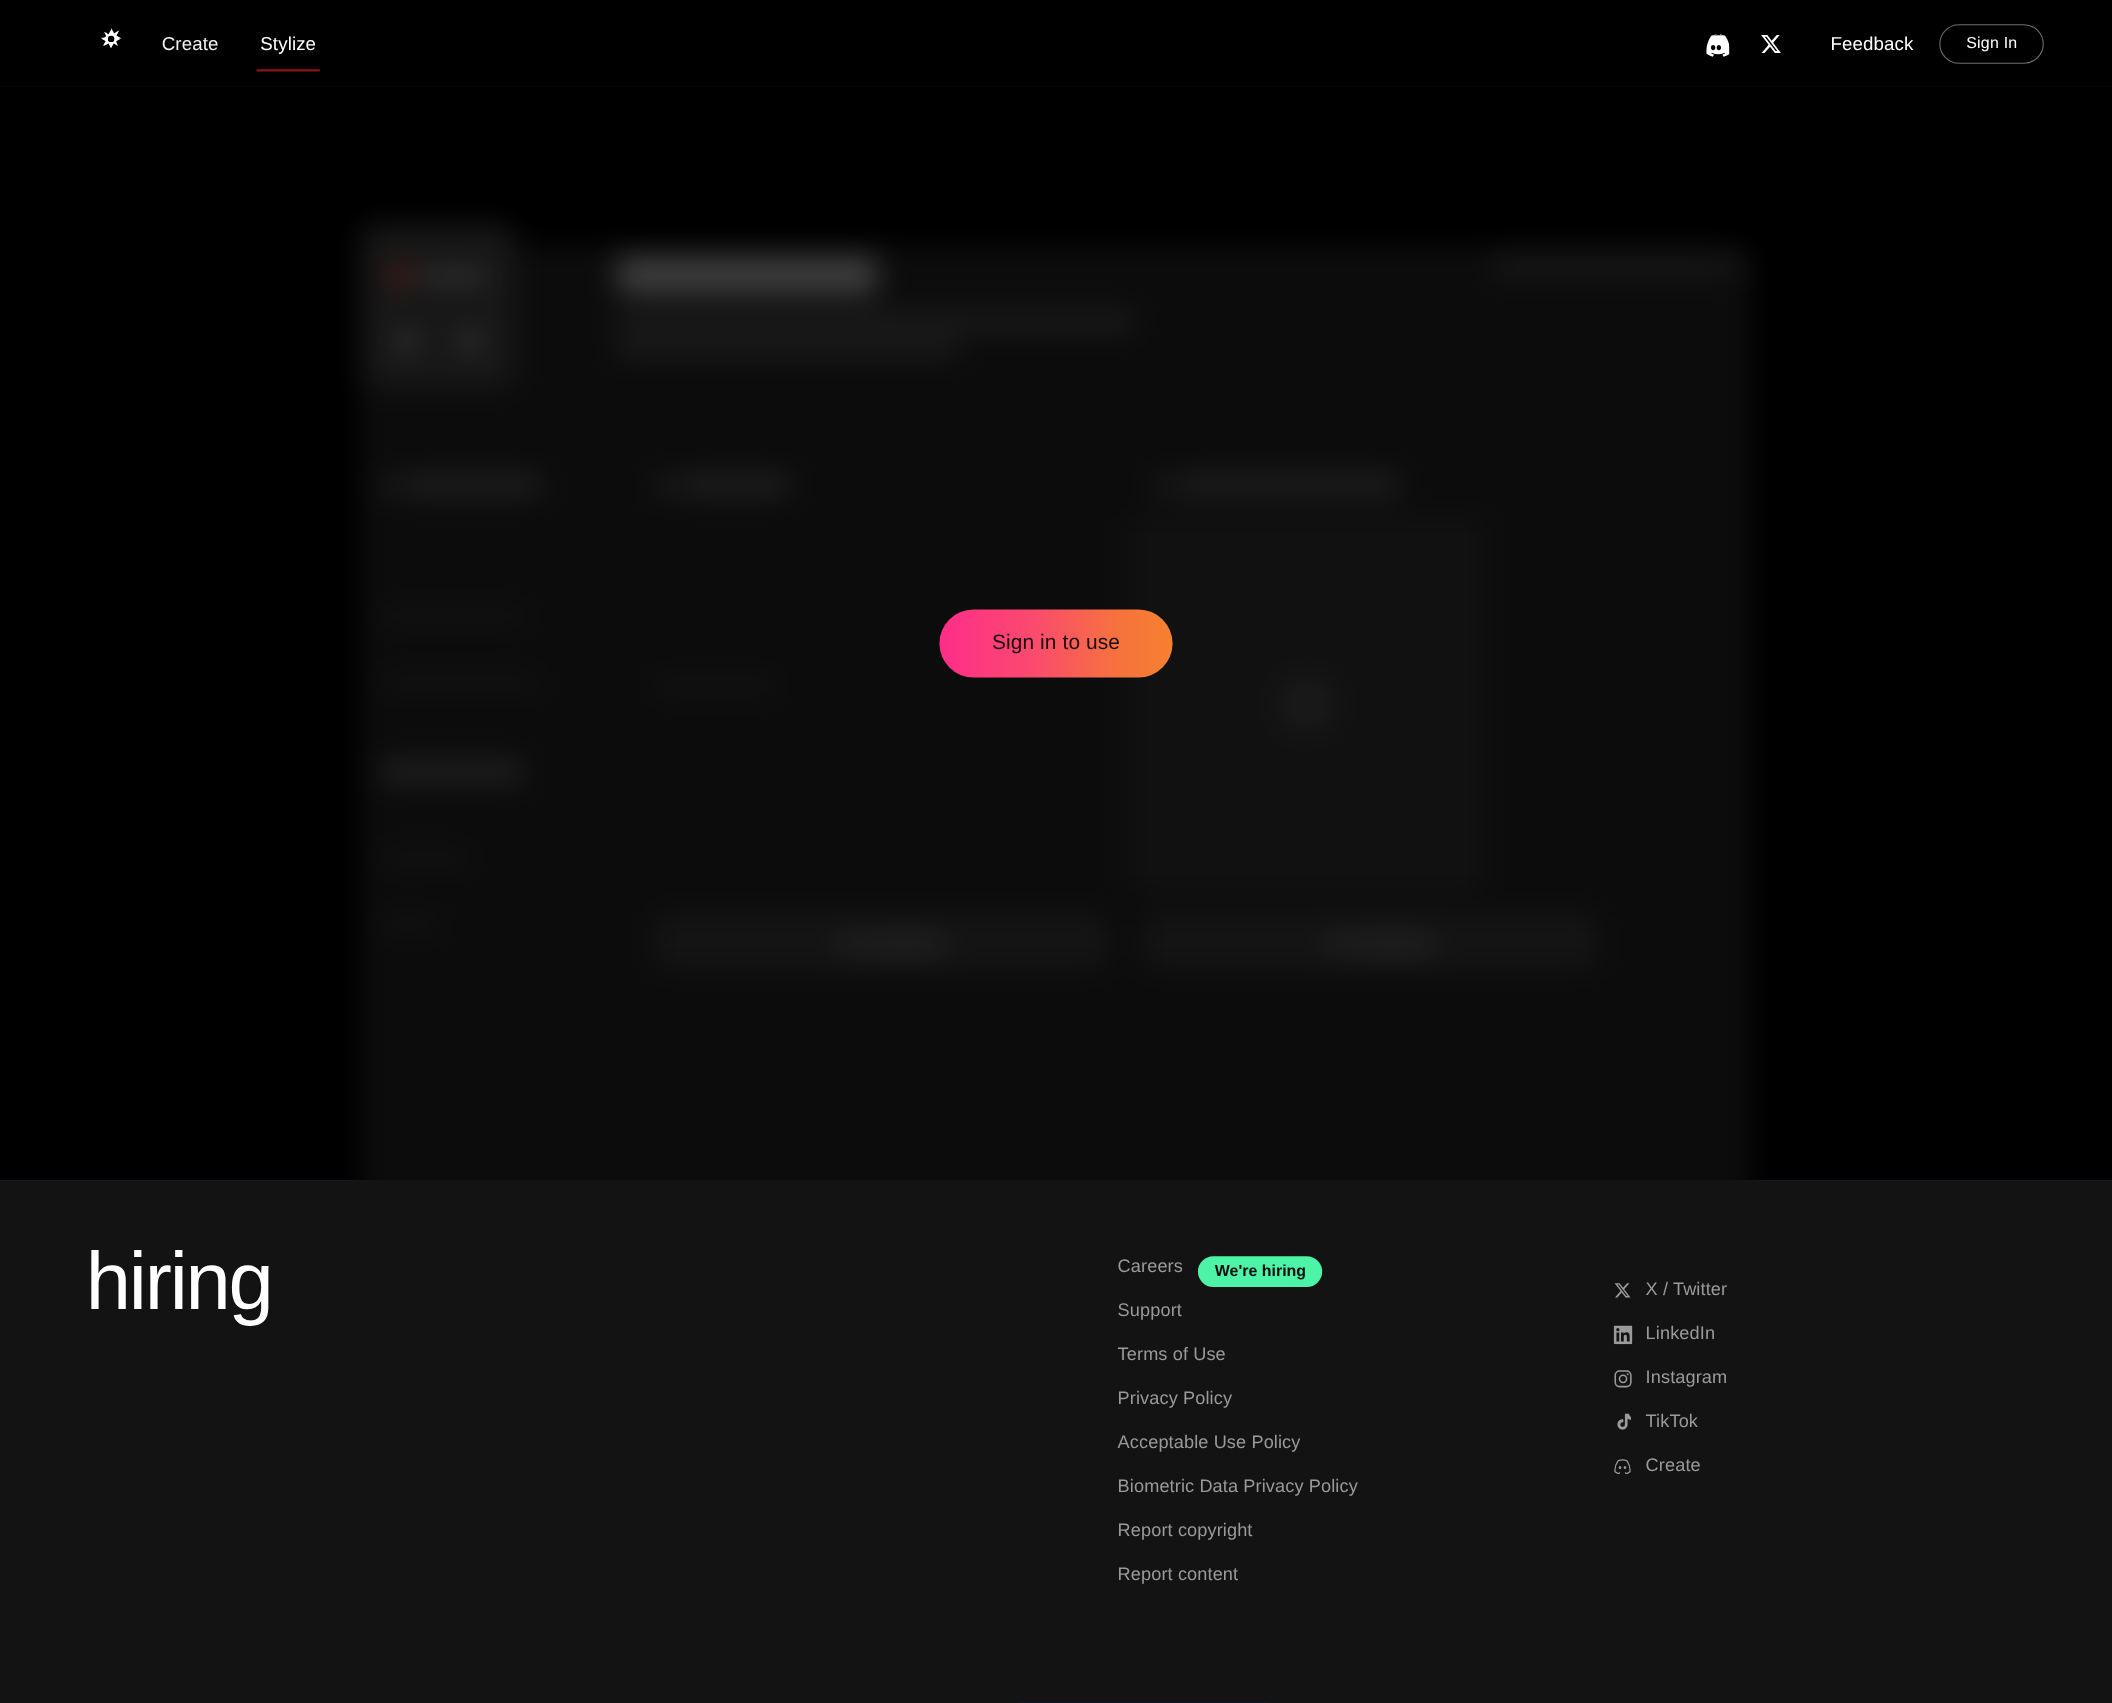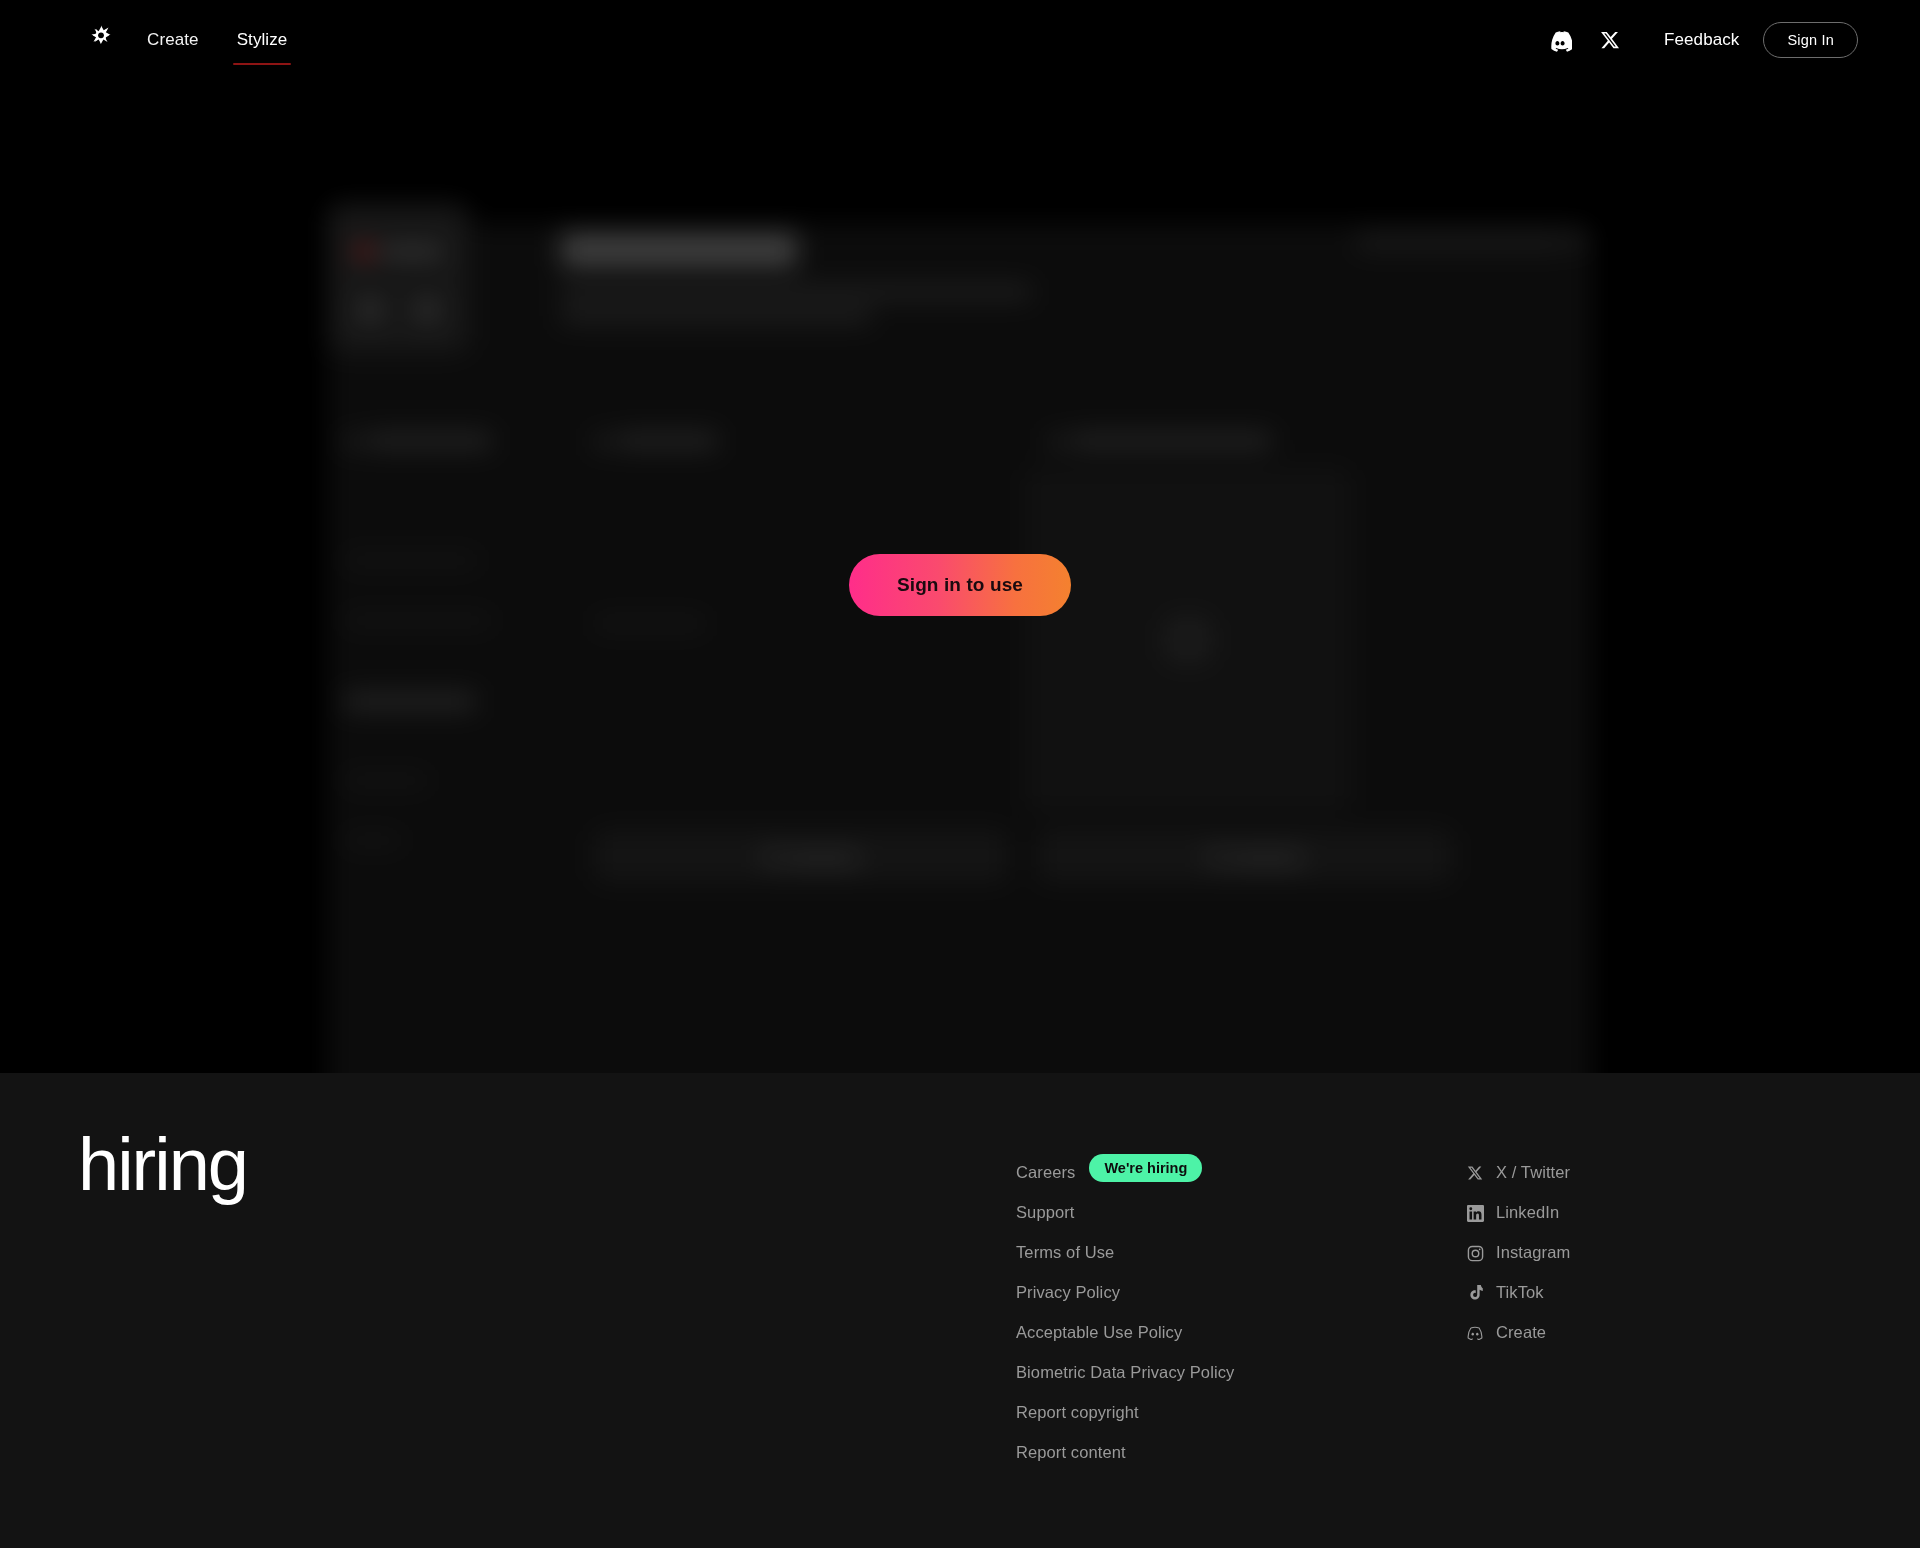--- a/index.html
+++ b/index.html
@@ -124,40 +124,40 @@
   
   .cta-overlay {
     position:absolute; left:0; top:79px; width:1920px; height:994px;
     display:flex; align-items:center; justify-content:center; z-index:30;
     pointer-events:none;
   }
   .signin-cta {
     pointer-events:auto;
     background:linear-gradient(90deg,#ff2d8a 0%,#fa4a6e 40%,#f7713f 75%,#f4812f 100%);
     color:#1a0a0f; border:none; border-radius:999px;
-    font-size:19px; font-weight:bold; font-family:inherit;
+    font-size:19px; font-weight:normal; font-family:inherit;
     padding:20px 48px; cursor:pointer; letter-spacing:0.1px;
     margin-top:18px; white-space:nowrap;
   }
 
   
   .footer {
     position:absolute; left:0; top:1073px; width:1920px; height:475px;
     background:#131313;
   }
   .footer-logo {
     position:absolute; left:78px; top:1128px;
     font-size:74px; color:#fff; letter-spacing:-2px; line-height:1;
     font-family:"Liberation Sans", sans-serif; font-weight:400;
   }
   .footer-links {
     position:absolute; left:1016px; top:1142px;
     display:flex; flex-direction:column; gap:0px;
   }
-  .footer-link-row { display:flex; align-items:flex-end; gap:14px; height:40px; }
+  .footer-link-row { display:flex; align-items:flex-start; gap:14px; height:40px; }
   .footer-link {
     color:#9a9a9a; font-size:16.5px; cursor:pointer; white-space:nowrap;
     letter-spacing:0.1px;
   }
   .hiring-badge {
     background:#4df3a7; color:#0d0d0d; font-size:14.5px; font-weight:bold;
     border-radius:999px; padding:6px 15px; cursor:pointer; white-space:nowrap;
   }
   .footer-social {
     position:absolute; left:1466px; top:1142px;

